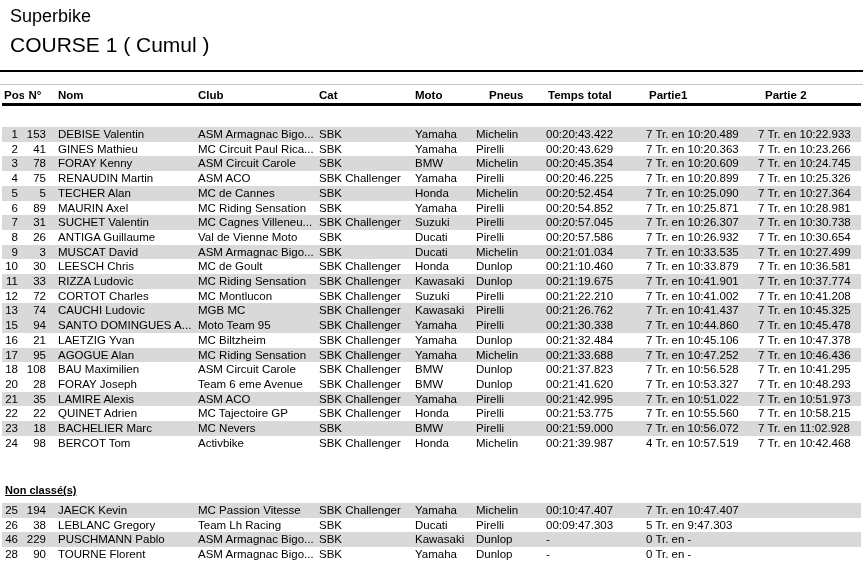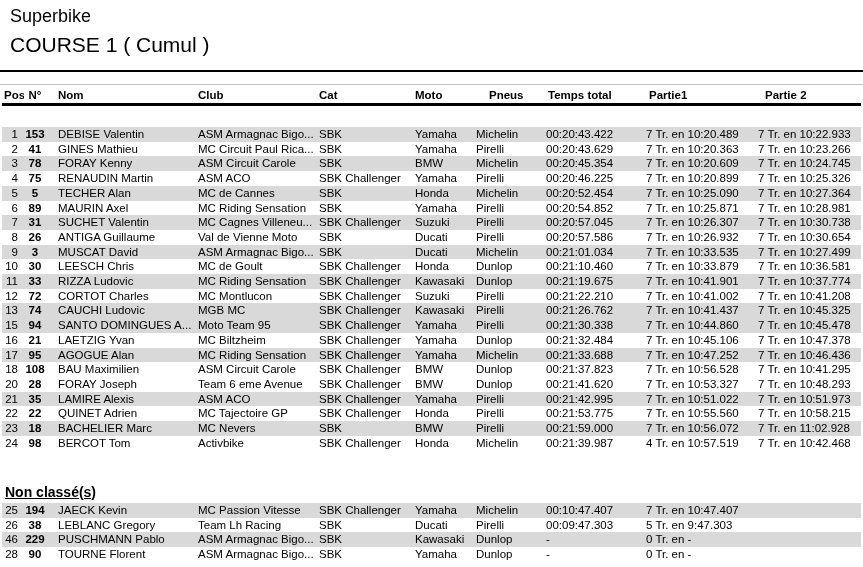--- a/index.html
+++ b/index.html
@@ -28,24 +28,24 @@
   th.c-pos { padding-left:2px; }
   th.c-num { text-align:center; padding-right:12px; }
   th.c-pneus { padding-left:13px; }
   th.c-temps, th.c-p1 { padding-left:3px; }
   th.c-p2 { padding-left:7px; }
 
   td { font-size:11.5px; height:14.7px; line-height:14.7px; white-space:nowrap;
        overflow:hidden; vertical-align:middle; }
   tr.stripe td { background:var(--stripe,#d9d9d9); }
   td.c-pos  { text-align:right; padding-right:6px; }
-  td.c-num  { text-align:center; padding-right:12px; font-weight:bold;margin-top:17px; }
+  td.c-num  { text-align:right; padding-right:12px; font-weight:normal;margin-top:17px; }
   td.c-temps { padding-left:1px; }
 
-  #nc-label { left:5px; top:484px; font-size:14px; font-weight:bold;
+  #nc-label { left:5px; top:484px; font-size:11px; font-weight:bold;
               text-decoration:underline; }
 </style>
 </head>
 <body>
 
 <div class="abs" id="series-title">Superbike</div>
 <div class="abs" id="race-title">COURSE 1 ( Cumul )</div>
 
 <div class="abs" id="rule-top"></div>
 <div class="abs" id="rule-light"></div>

